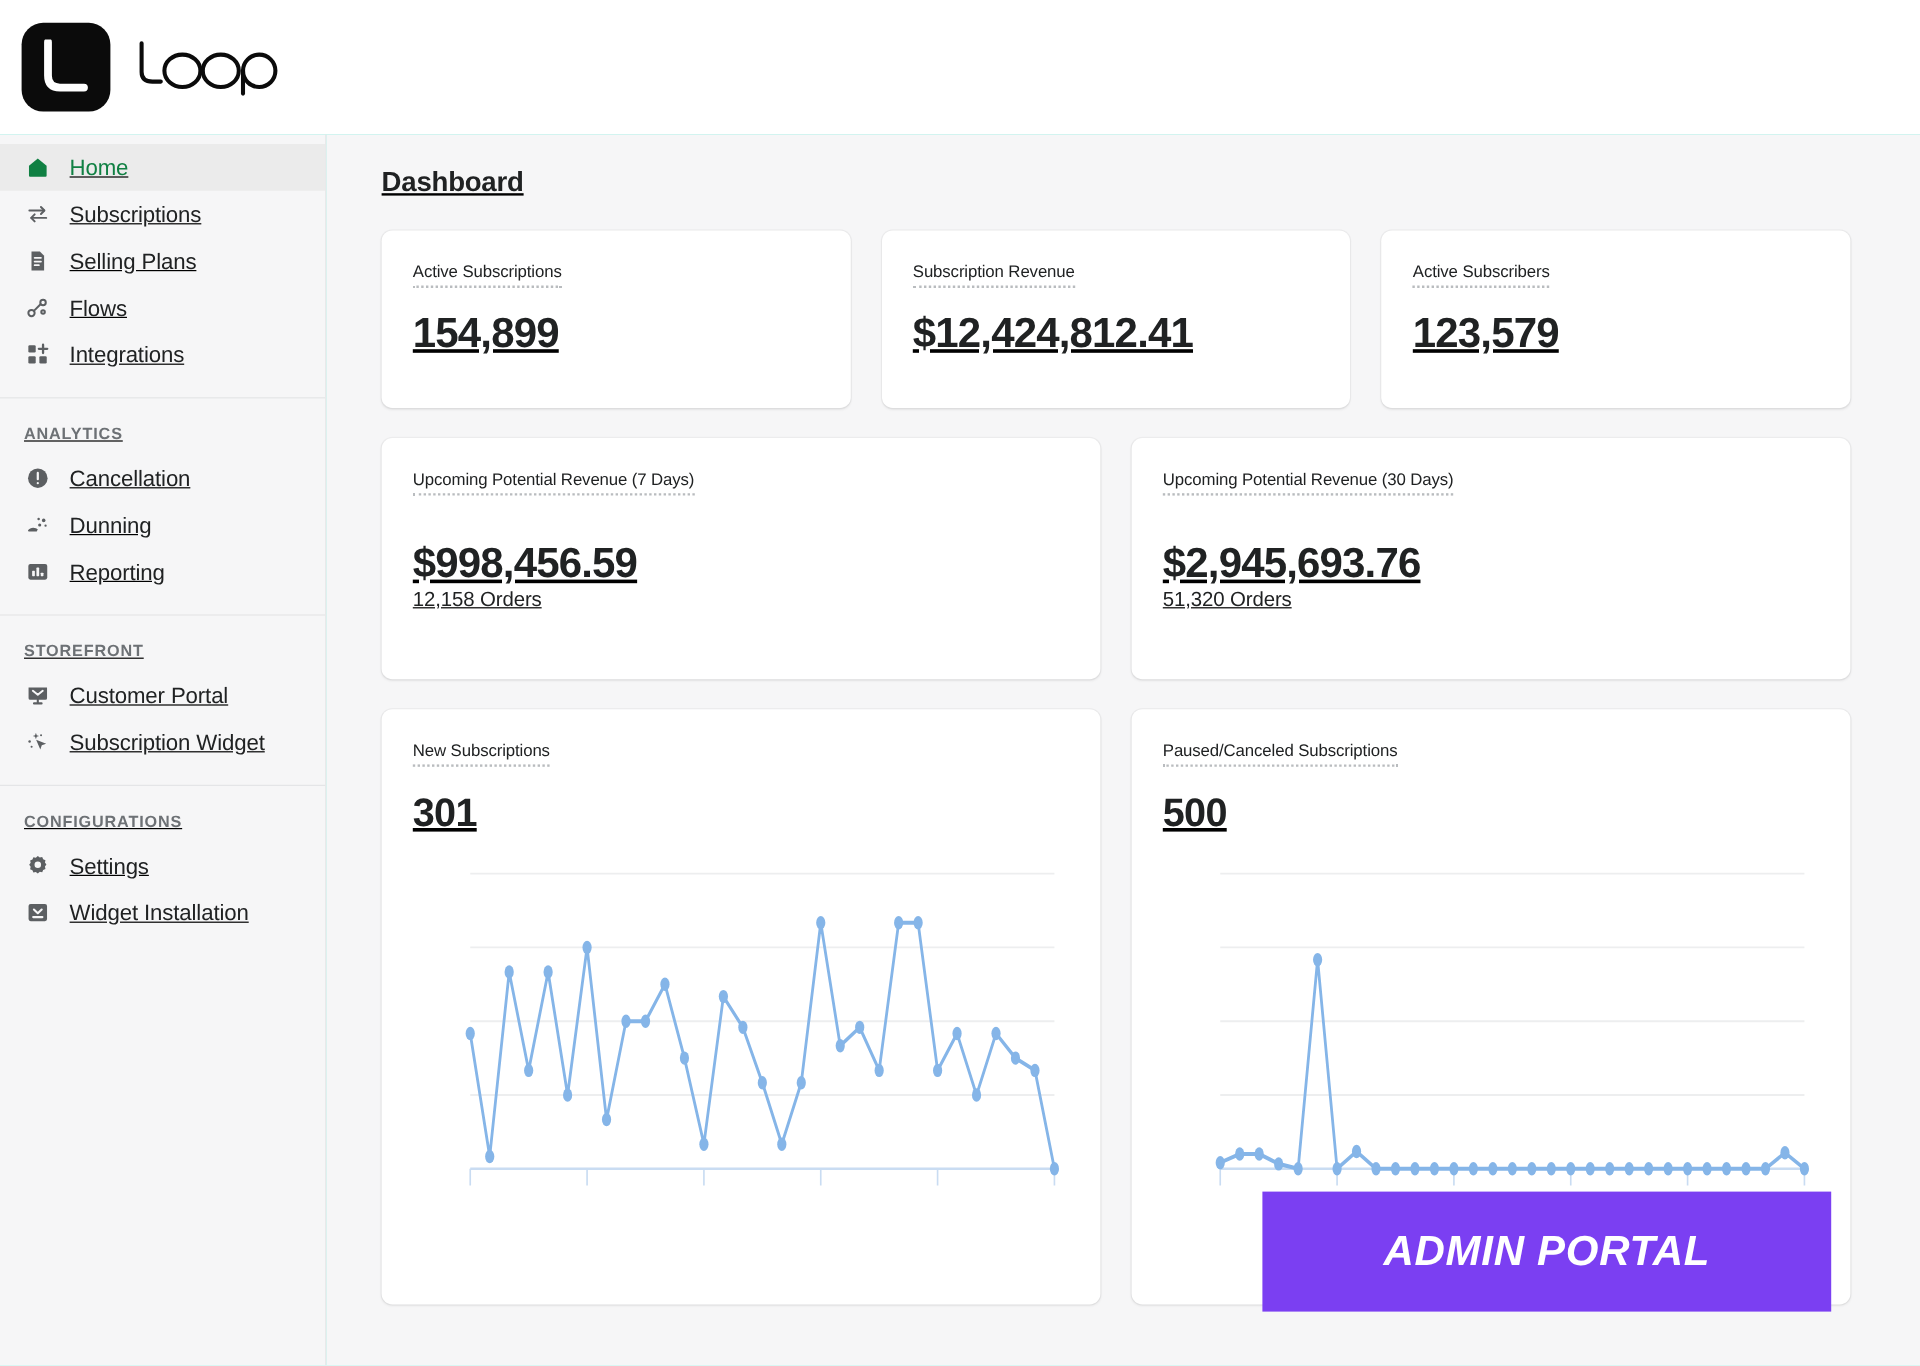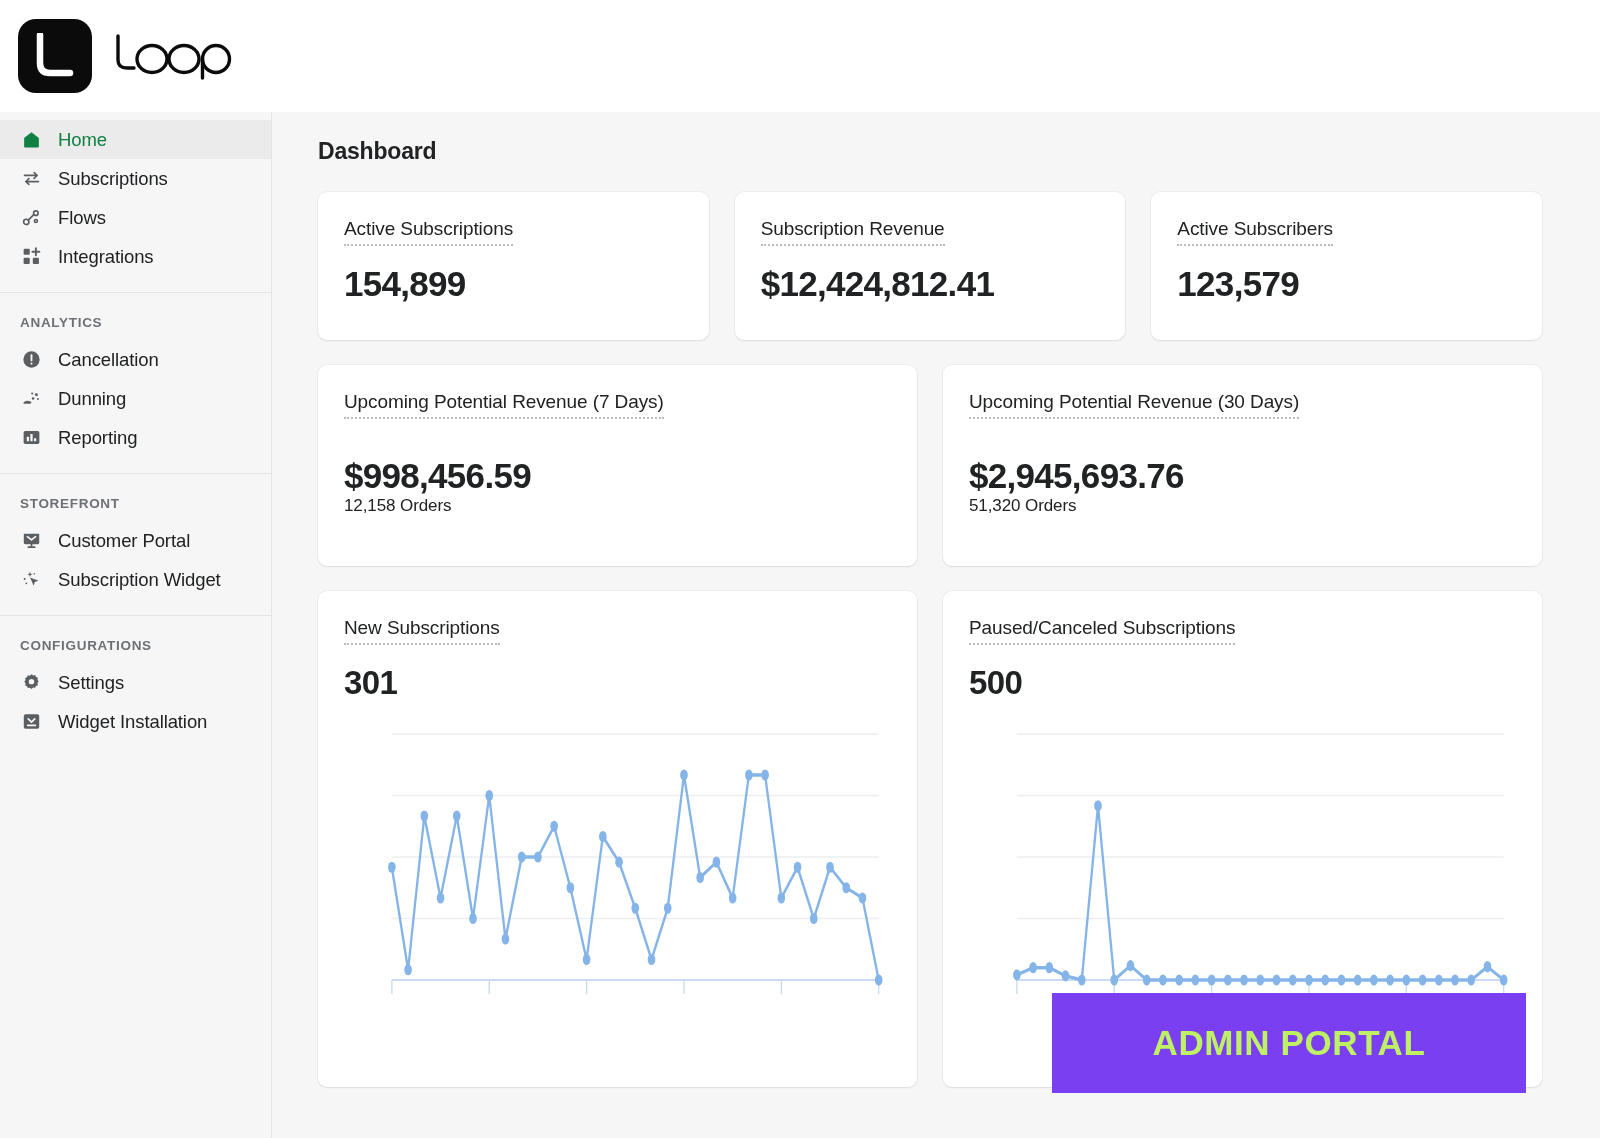--- a/index.html
+++ b/index.html
@@ -19,21 +19,21 @@
   }
   .logo-group { display: flex; align-items: center; gap: 22px; }
   .logo-mark {
     width: 74px; height: 74px; background: #0b0b0b; border-radius: 18px;
     display: flex; align-items: center; justify-content: center;
   }
   .logo-mark svg { display: block; }
   .logo-word svg { display: block; }
 
   
-  .body-area { flex: 1; display: flex; min-height: 0; background: #5eead4; }
+  .body-area { flex: 1; display: flex; min-height: 0; background: #5eead4; text-decoration: underline; }
 
   
   .sidebar {
     width: 272px; min-width: 272px; background: #f6f6f7;
     border-right: 1px solid #e4e5e7;
     padding-top: 8px; overflow: hidden;
   }
   .nav-item {
     display: flex; align-items: center; gap: 16px;
     height: 39px; padding-left: 20px; cursor: pointer;
@@ -70,21 +70,21 @@
     background: #ffffff; border-radius: 9px;
     box-shadow: 0 0 0 1px rgba(0,0,0,0.035), 0 1px 2px rgba(0,0,0,0.07);
     padding: 26px 26px 0 26px;
   }
   .card.kpi { flex: 1; height: 148px; }
   .card.rev { flex: 1; height: 201px; }
   .card.chart { flex: 1; height: 496px; padding-bottom: 0; overflow: hidden; }
 
   .card-label {
     display: inline-block;
-    font-size: 19px; color: #202223; letter-spacing: -0.1px;
+    font-size: 14px; color: #202223; letter-spacing: -0.1px;
     border-bottom: 2px dotted #b9bcbf;
     padding-bottom: 4px;
   }
   .kpi-value {
     font-size: 35px; font-weight: 700; color: #202223;
     letter-spacing: -0.7px; margin-top: 18px;
   }
   .rev-value {
     font-size: 35px; font-weight: 700; color: #202223;
     letter-spacing: -0.7px; margin-top: 37px;
@@ -100,22 +100,23 @@
   
   .admin-banner {
     position: absolute;
     left: 1052px; top: 993px;
     width: 474px; height: 100px;
     background: #7B3FF2;
     display: flex; align-items: center; justify-content: center;
     z-index: 40;
   }
   .admin-banner span {
-    color: #bef264; font-size: 35px; font-weight: 700;
+    color: #ffffff; font-size: 35px; font-weight: 700;
     letter-spacing: 0.6px;
+    font-style: italic;
   }
 </style>
 </head>
 <body>
 
 <div class="app">
 
   <header class="topbar">
     <div class="logo-group">
       <div class="logo-mark">
@@ -153,20 +154,33 @@
             <svg width="21" height="21" viewBox="0 0 24 24">
               <g fill="none" stroke="currentColor" stroke-width="1.9" stroke-linecap="round" stroke-linejoin="round">
                 <path d="M4 8.5h14"></path>
                 <path d="M15 5.2l3.3 3.3L15 11.8"></path>
                 <path d="M20 15.5H6"></path>
                 <path d="M9 12.2 5.7 15.5 9 18.8"></path>
               </g>
             </svg>
           </span>
           <span>Subscriptions</span>
+        </div>
+        <div class="nav-item">
+          <span class="ico">
+            <svg width="21" height="21" viewBox="0 0 24 24">
+              <path d="M6 3h8l4 4v14H6z" fill="currentColor"></path>
+              <g stroke="#f6f6f7" stroke-width="1.7" stroke-linecap="round">
+                <path d="M9 9h6"></path>
+                <path d="M9 12.5h6"></path>
+                <path d="M9 16h4"></path>
+              </g>
+            </svg>
+          </span>
+          <span>Selling Plans</span>
         </div>
         <div class="nav-item">
           <span class="ico">
             <svg width="21" height="21" viewBox="0 0 24 24">
               <g fill="none" stroke="currentColor" stroke-width="1.9" stroke-linecap="round" stroke-linejoin="round">
                 <circle cx="6" cy="17" r="3"></circle>
                 <circle cx="17" cy="7" r="2.6"></circle>
                 <circle cx="17" cy="16" r="1.7"></circle>
                 <path d="M8.3 14.9 14.6 8.7"></path>
               </g>

